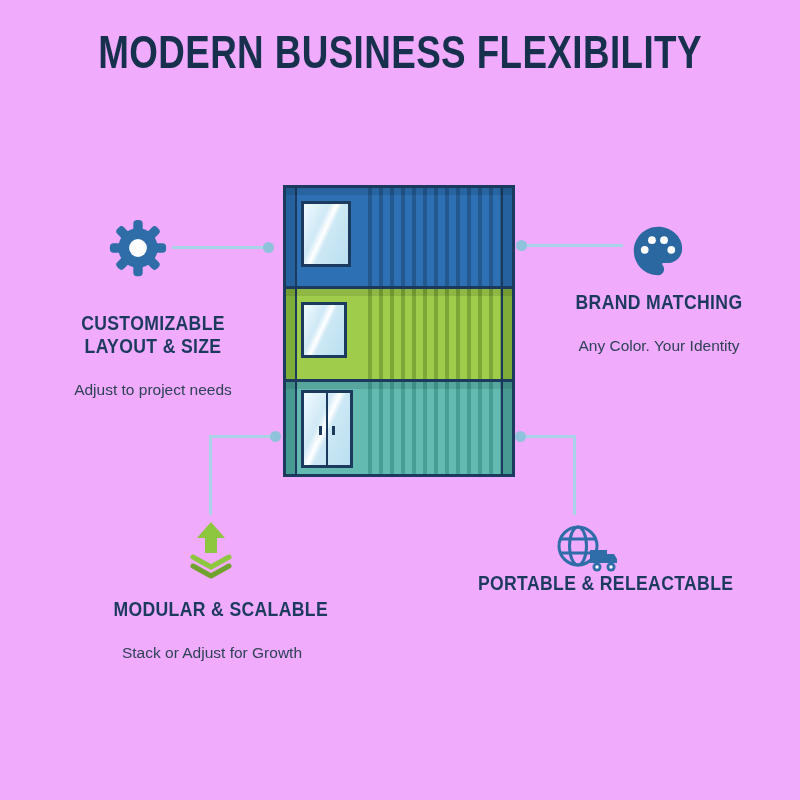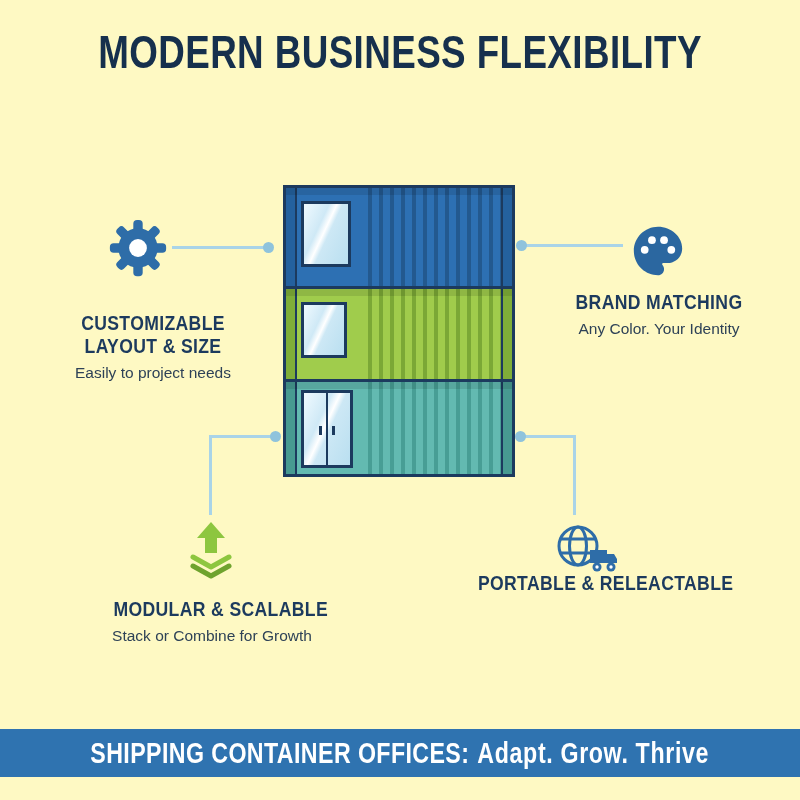--- a/index.html
+++ b/index.html
@@ -1,17 +1,17 @@
 <!DOCTYPE html>
 <html><head>
 <meta charset="utf-8">
 <style>
   html,body { margin:0; padding:0; background:#fff; }
   .canvas {
-    position:relative; width:800px; height:800px; background:#fef9c3;
+    position:relative; width:800px; height:800px; background:#f0abfc;
     font-family:"Liberation Sans", sans-serif; overflow:hidden;
   }
 
   
   .main-title {
     position:absolute; top:28px; left:0; width:800px; margin:0;
     text-align:center; font-size:46px; line-height:1.05; font-weight:bold;
     color:#16304d; letter-spacing:0.5px; white-space:nowrap;
     transform:scaleX(0.80); transform-origin:center;
   }
@@ -55,21 +55,21 @@
   .handle { position:absolute; top:46%; width:3px; height:9px; background:#1c3a5e; }
   .handle-l { left:calc(50% - 8px); }
   .handle-r { left:calc(50% + 5px); }
 
   
   .feature { position:absolute; text-align:center; }
   .feature-title {
     font-size:20px; font-weight:bold; color:#1c3a5e; line-height:1.14;
     letter-spacing:0.4px; transform:scaleX(0.88); transform-origin:center; white-space:nowrap;
   }
-  .feature-sub { margin-top:6px; font-size:15.5px; color:#2e4257; }
+  .feature-sub { margin-top:23px; font-size:15.5px; color:#2e4257; }
   .icon-wrap { position:absolute; }
 
   
   .footer {
     position:absolute; left:0; top:729px; width:800px; height:48px;
     background:#2f73b0; text-align:center; line-height:48px;
   }
   .footer-inner {
     display:inline-block; white-space:nowrap; color:#ffffff;
     font-size:29px; font-weight:bold; letter-spacing:0.5px;
@@ -136,21 +136,21 @@
         <rect x="27" y="2" width="10" height="60" rx="4" transform="rotate(90 32 32)"></rect>
         <rect x="27" y="2" width="10" height="60" rx="4" transform="rotate(135 32 32)"></rect>
         <circle cx="32" cy="32" r="21"></circle>
       </g>
       <circle cx="32" cy="32" r="9.5" fill="#ffffff"></circle>
     </svg>
   </div>
   <div class="feature" style="left:42px;top:312px;width:222px">
     <div class="feature-title">CUSTOMIZABLE</div>
     <div class="feature-title">LAYOUT &amp; SIZE</div>
-    <div class="feature-sub">Easily to project needs</div>
+    <div class="feature-sub">Adjust to project needs</div>
   </div>
 
   <div class="icon-wrap" style="left:629px;top:222px">
     <svg width="58" height="58" viewBox="0 0 24 24">
       <path fill="#2b67a0" d="M12 2C6.49 2 2 6.49 2 12s4.49 10 10 10c1.38 0 2.5-1.12 2.5-2.5 0-.61-.23-1.2-.64-1.67-.08-.1-.13-.21-.13-.33 0-.28.22-.5.5-.5H16c3.31 0 6-2.69 6-6 0-4.96-4.49-9-10-9z"></path>
       <circle cx="6.5" cy="11.5" r="1.6" fill="#ffffff"></circle>
       <circle cx="9.5" cy="7.5" r="1.6" fill="#ffffff"></circle>
       <circle cx="14.5" cy="7.5" r="1.6" fill="#ffffff"></circle>
       <circle cx="17.5" cy="11.5" r="1.6" fill="#ffffff"></circle>
     </svg>
@@ -164,21 +164,21 @@
     <svg width="54" height="58" viewBox="0 0 54 58">
       <polygon points="27,1 41,17 33,17 33,32 21,32 21,17 13,17" fill="#8dc63f"></polygon>
       <g fill="none" stroke-linecap="round" stroke-linejoin="round">
         <path d="M9 36 L27 46 L45 36" stroke="#8dc63f" stroke-width="5"></path>
         <path d="M9 45 L27 55 L45 45" stroke="#6fa32e" stroke-width="5"></path>
       </g>
     </svg>
   </div>
   <div class="feature" style="left:100px;top:598px;width:224px">
     <div class="feature-title">MODULAR &amp; SCALABLE</div>
-    <div class="feature-sub">Stack or Combine for Growth</div>
+    <div class="feature-sub">Stack or Adjust for Growth</div>
   </div>
 
   <div class="icon-wrap" style="left:552px;top:520px">
     <svg width="66" height="56" viewBox="0 0 66 56">
       <g stroke="#2e6da8" stroke-width="3" fill="none">
         <circle cx="26" cy="26" r="19"></circle>
         <ellipse cx="26" cy="26" rx="8.5" ry="19"></ellipse>
         <path d="M9 19 H43"></path>
         <path d="M9 33 H43"></path>
       </g>
@@ -189,19 +189,14 @@
         <circle cx="59" cy="47" r="4.5"></circle>
       </g>
       <circle cx="45" cy="47" r="1.7" fill="#ffffff"></circle>
       <circle cx="59" cy="47" r="1.7" fill="#ffffff"></circle>
     </svg>
   </div>
   <div class="feature" style="left:464px;top:572px;width:232px">
     <div class="feature-title">PORTABLE &amp; RELEACTABLE</div>
   </div>
 
-  <div class="footer">
-    <div class="footer-inner">
-      <span>SHIPPING CONTAINER OFFICES:</span><span class="footer-tagline">Adapt. Grow. Thrive</span>
-    </div>
-  </div>
 
 </div>
 
 </body></html>

